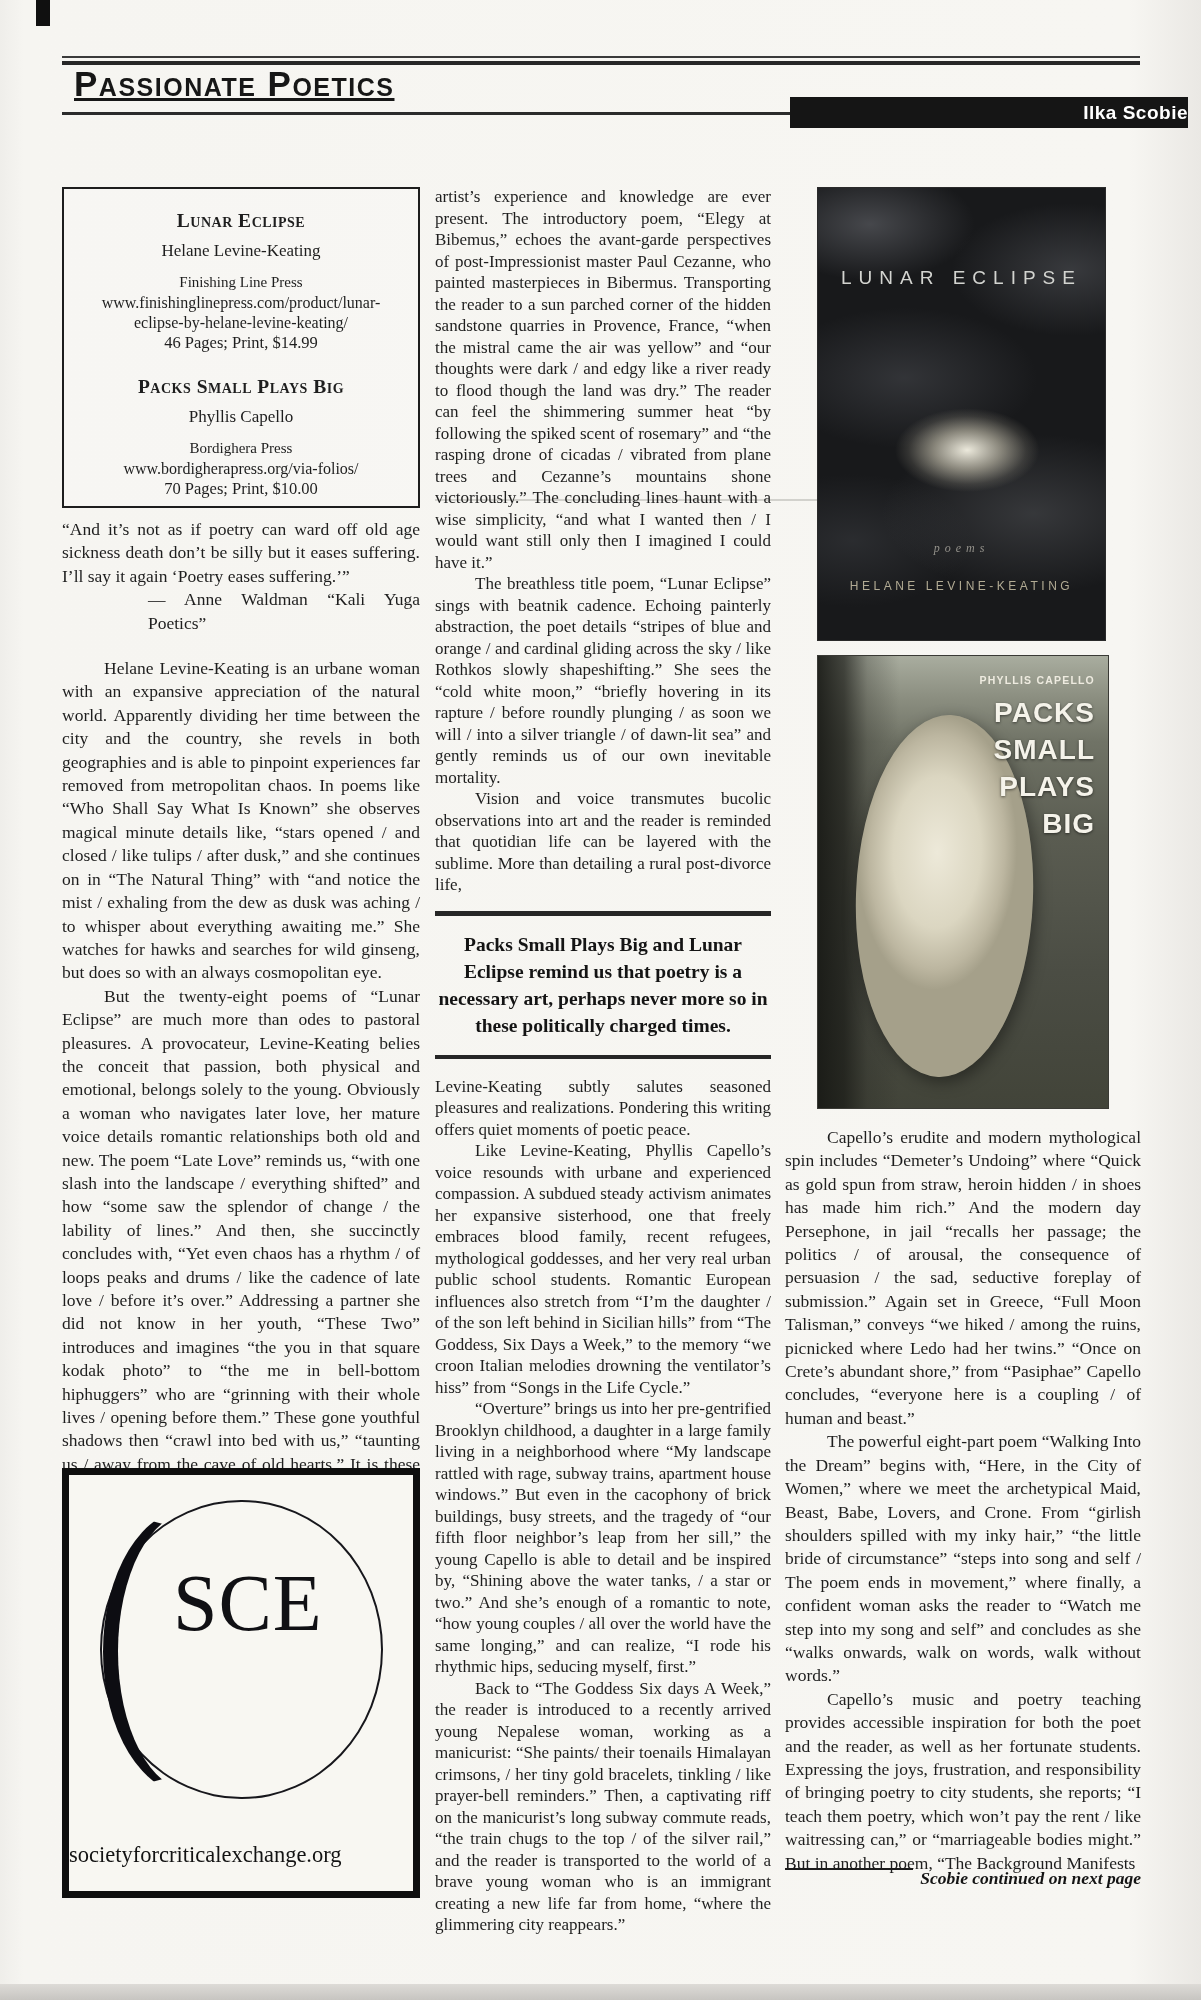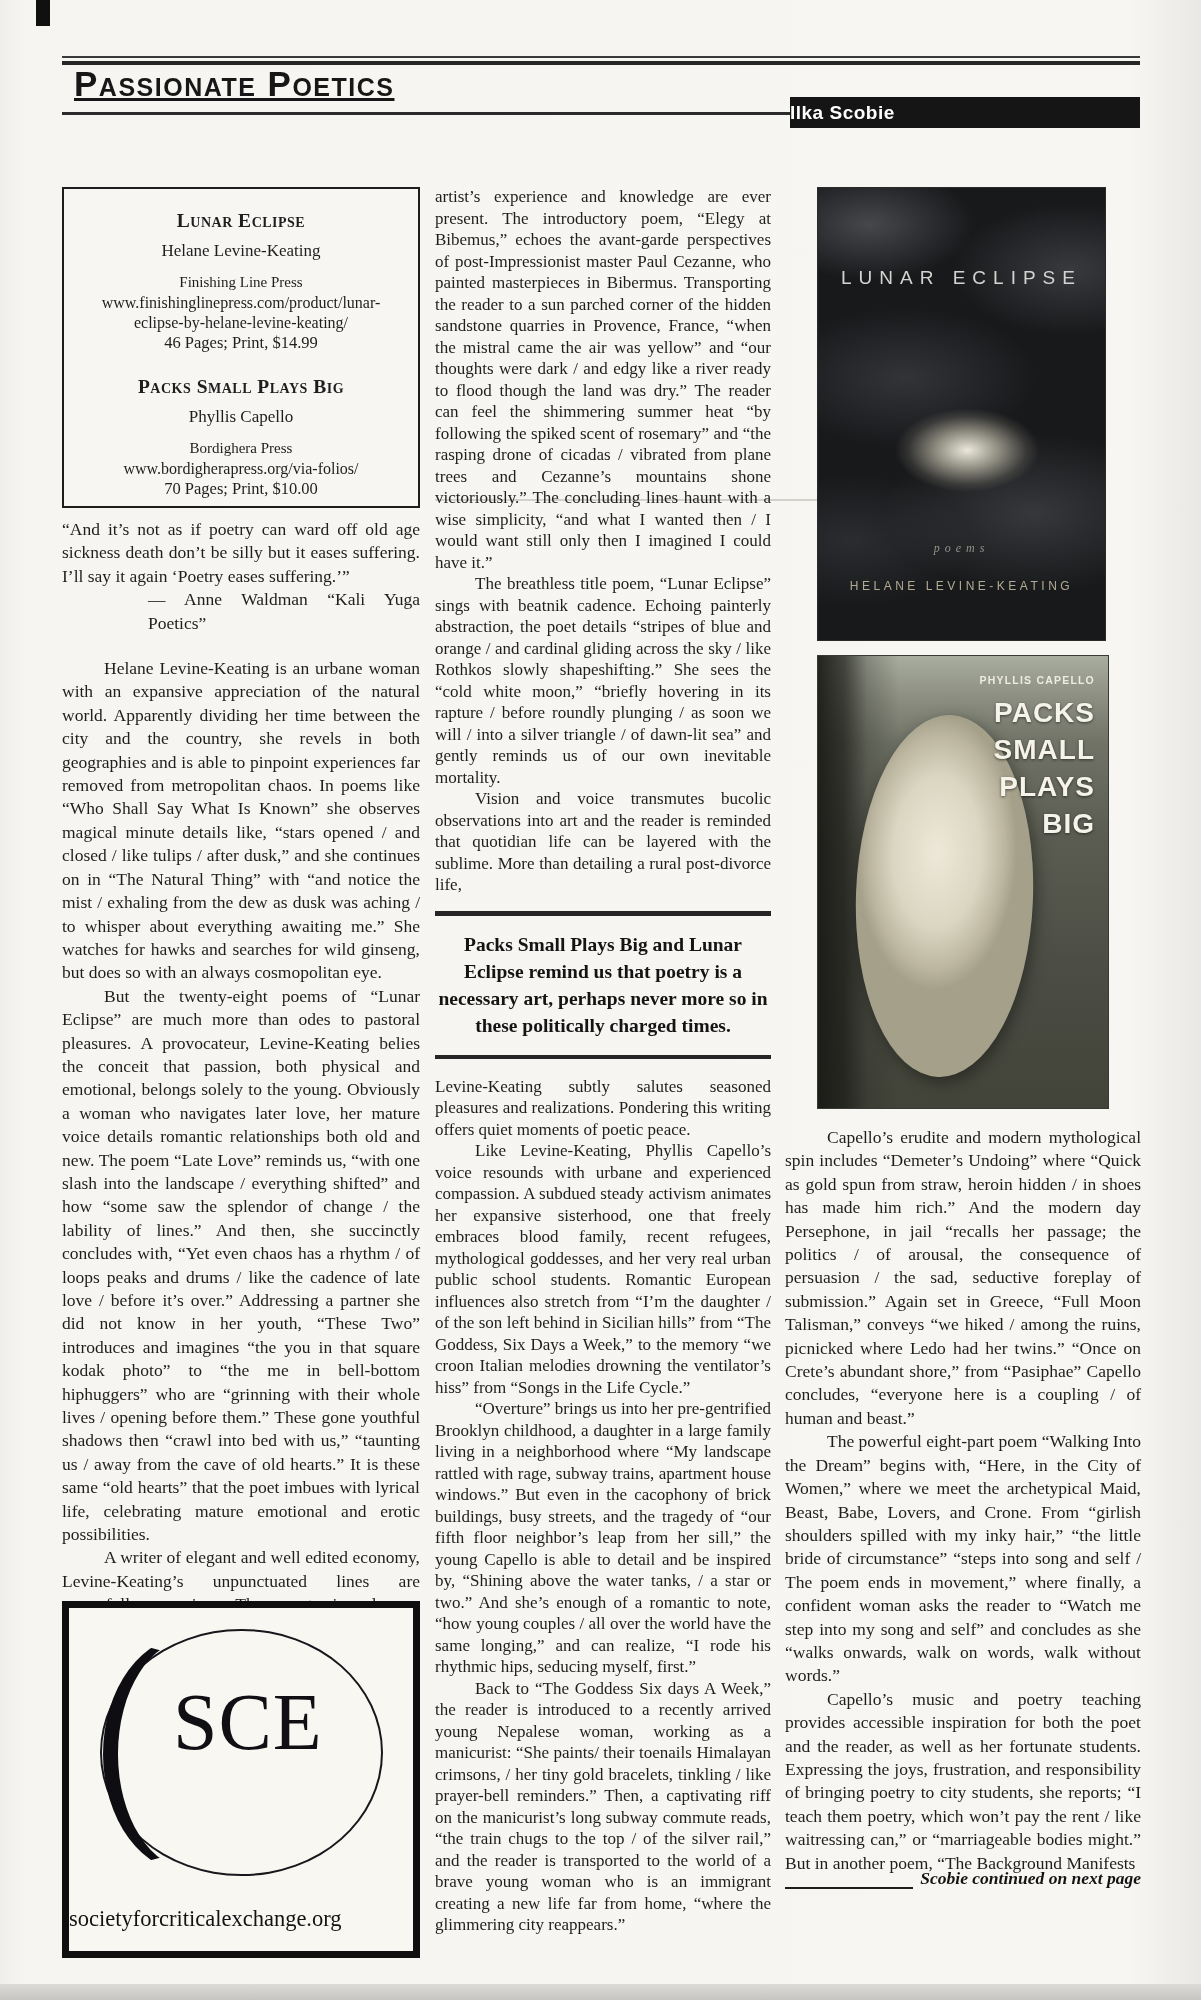--- a/index.html
+++ b/index.html
@@ -12,21 +12,21 @@
   .corner-mark{position:absolute;left:36px;top:0;width:14px;height:26px;background:#101010;}
   .bottom-band{position:absolute;left:0;top:1984px;width:1201px;height:16px;background:linear-gradient(#dddbd7,#c7c5c1);}
   .scan-line{position:absolute;left:435px;top:499px;width:385px;height:2px;background:rgba(135,133,127,0.32);}
   
   .rule-a{position:absolute;left:62px;top:56px;width:1078px;height:2px;background:#3a3a3a;}
   .rule-b{position:absolute;left:62px;top:61px;width:1078px;height:4px;background:#272727;}
   .headline{position:absolute;left:74px;top:64px;font-family:"Liberation Sans",sans-serif;
     font-weight:700;font-size:35px;font-variant:small-caps;letter-spacing:1.5px;color:#171717;}
   .title-rule{position:absolute;left:62px;top:112px;width:730px;height:3px;background:#2b2b2b;}
   .byline-bar{position:absolute;left:790px;top:97px;width:350px;height:31px;background:#151515;
-    display:flex;align-items:center;justify-content:flex-start;}
+    display:flex;align-items:center;justify-content:flex-end;padding-left:48px;}
   .byline-bar span{color:#fff;font-family:"Liberation Sans",sans-serif;font-weight:700;font-size:19px;letter-spacing:.5px;}
   
   .info-box{position:absolute;left:62px;top:187px;width:358px;height:321px;border:2px solid #1d1d1d;
     box-sizing:border-box;text-align:center;padding-top:21px;background:rgba(255,255,255,0.15);}
   .ib-title{font-variant:small-caps;font-weight:600;font-size:19.5px;letter-spacing:.5px;margin-bottom:9px;}
   .ib-author{font-size:17px;margin-bottom:11px;}
   .ib-press{font-size:15px;line-height:21px;}
   .ib-url{font-size:16px;line-height:20px;}
   .ib-details{font-size:16.5px;line-height:20px;}
   .ib-book2{margin-top:23px;}
@@ -68,29 +68,29 @@
     box-shadow:0 0 0 1px #3a3a35;}
   .cp-oval{position:absolute;left:13%;top:13%;width:61%;height:80%;border-radius:50%;
     background:radial-gradient(closest-side at 45% 38%, #ede9d9, #dbd6c1 55%, #bcb6a0 85%, #a5a08a);
     transform:rotate(2deg);box-shadow:3px 5px 16px rgba(0,0,0,0.4);}
   .cp-author{position:absolute;top:4%;right:13px;font-family:"Liberation Sans",sans-serif;
     font-size:10.5px;font-weight:700;letter-spacing:1.2px;color:#eeebe0;}
   .cp-words{position:absolute;top:8.5%;right:13px;text-align:right;font-family:"Liberation Sans",sans-serif;
     font-size:28px;font-weight:700;line-height:37px;letter-spacing:1px;color:#f5f3ea;
     text-shadow:0 1px 3px rgba(0,0,0,0.55);}
   
-  .sce-box{position:absolute;left:62px;top:1601px;width:358px;height:357px;border:7px solid #0f0f0f;
+  .sce-box{position:absolute;left:62px;top:1468px;width:358px;height:430px;border:7px solid #0f0f0f;
     box-sizing:border-box;background:#f8f7f2;}
   .sce-ellipse{position:absolute;left:9%;top:6%;width:81%;height:71%;border:2px solid #17171c;border-radius:50%;}
   .sce-crescent{position:absolute;left:10%;top:8%;width:46%;height:67%;border-radius:50%;
     border-left:15px solid #0d0d12;border-top:4px solid transparent;border-bottom:4px solid transparent;border-right:3px solid transparent;}
   .sce-letters{position:absolute;left:4%;right:0;top:20%;text-align:center;font-size:80px;color:#101014;letter-spacing:1px;}
   .sce-url{position:absolute;left:0;right:0;bottom:5.5%;text-align:left;font-size:22.5px;color:#131313;}
   
-  .continuation{position:absolute;left:785px;top:1868px;width:356px;display:flex;align-items:flex-end;}
+  .continuation{position:absolute;left:785px;top:1868px;width:356px;display:flex;align-items:flex-start;}
   .cont-rule{width:128px;height:2px;background:#1c1c1c;margin-right:4px;flex:0 0 auto;}
   .cont-text{flex:1;text-align:right;font-style:italic;font-weight:600;font-size:17.5px;color:#141414;}
 </style>
 </head>
 <body>
 
 <div class="page">
 
   <div class="corner-mark"></div>
   <div class="bottom-band"></div>

